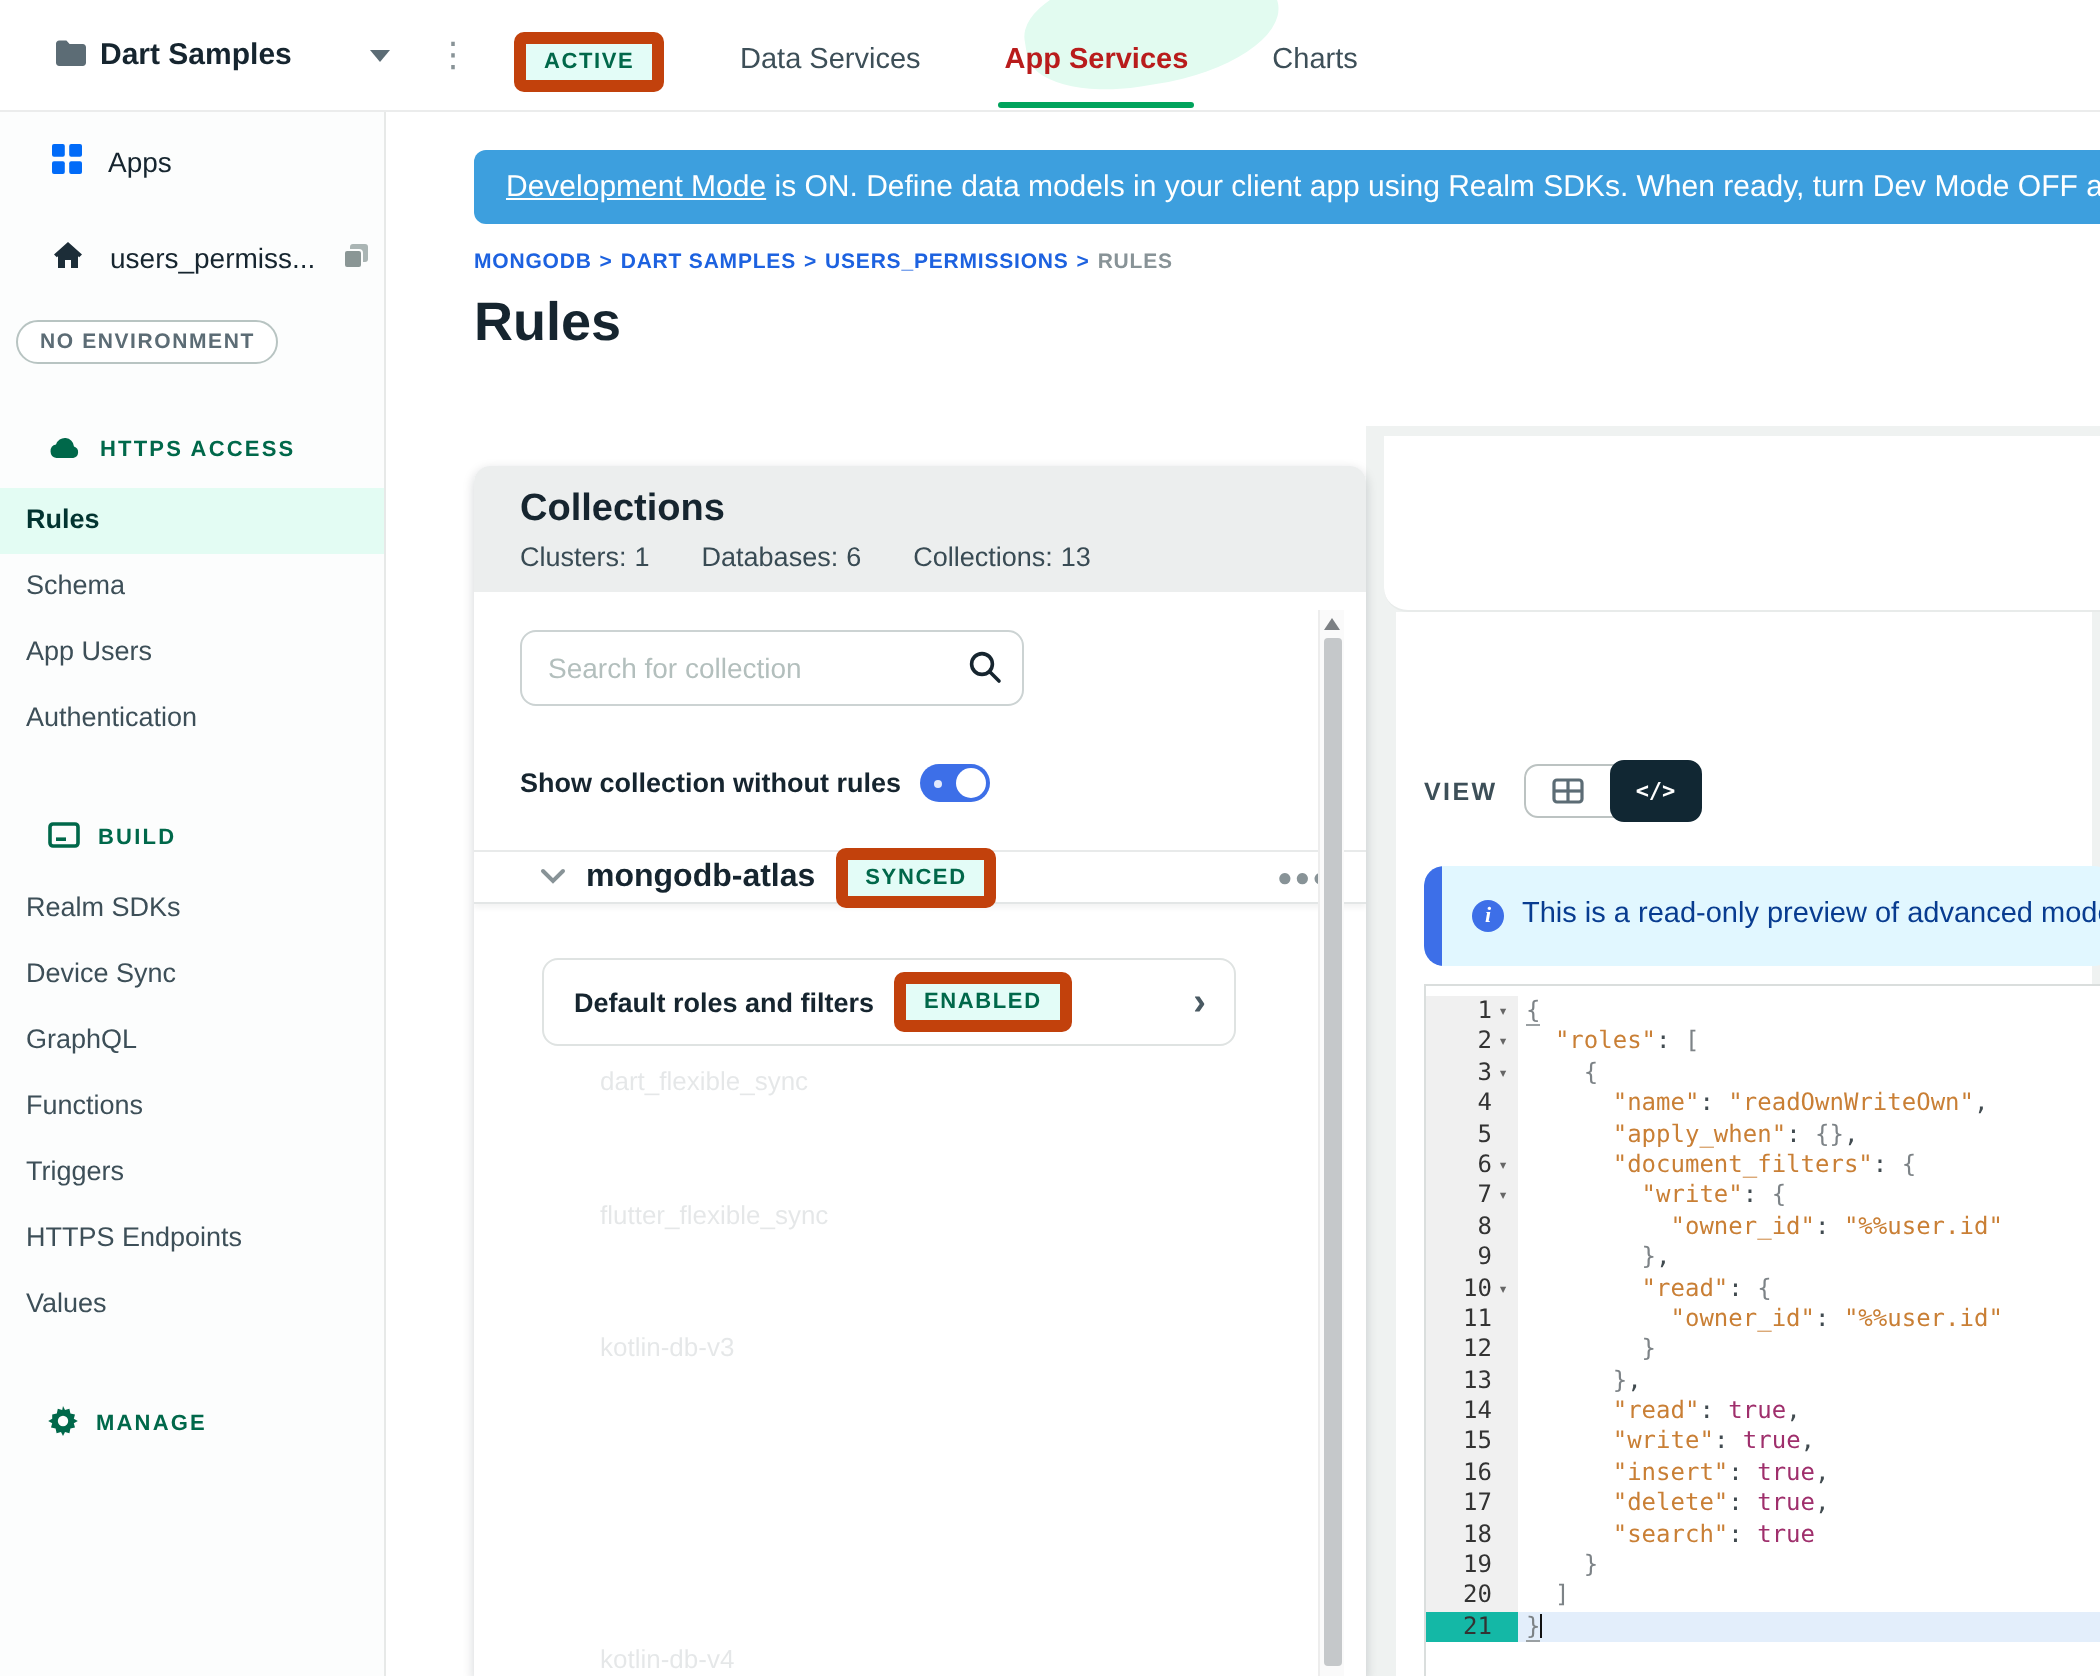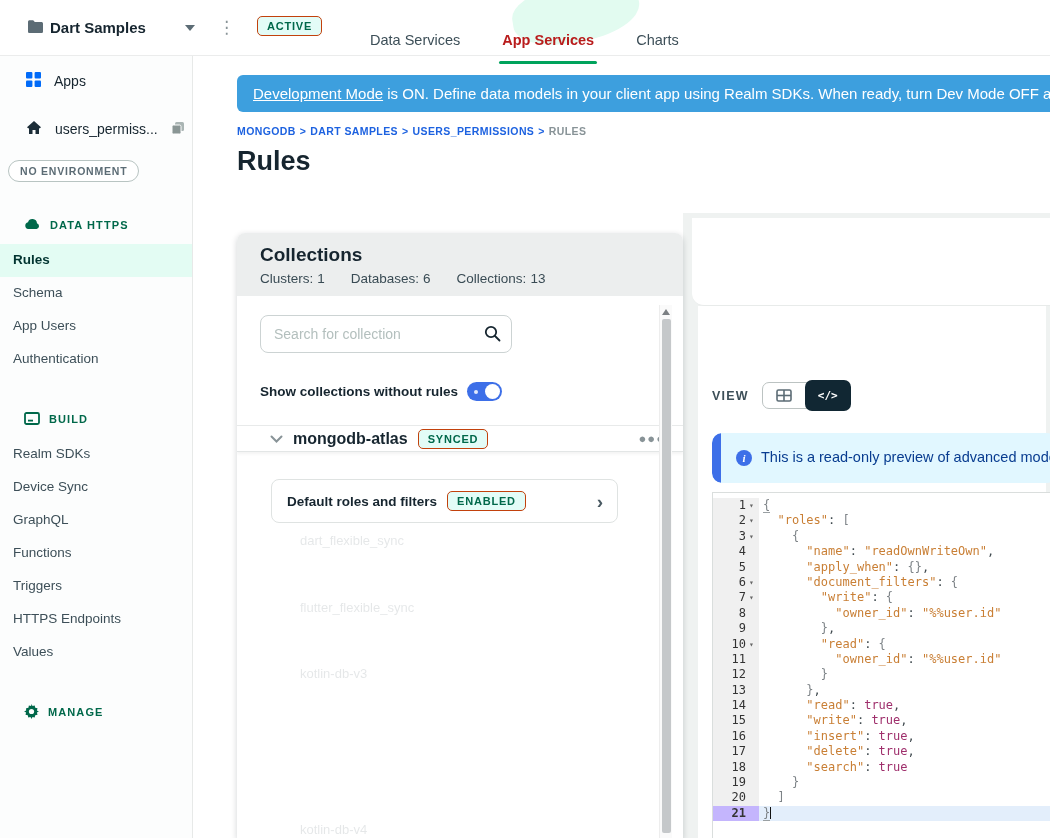--- a/index.html
+++ b/index.html
@@ -11,23 +11,23 @@
   .topnav { position:absolute; left:0; top:0; width:1050px; height:56px; background:#fff;
             border-bottom:1px solid #ebecec; z-index:20; }
   .nav-blob { position:absolute; left:512px; top:-16px; width:128px; height:58px; background:#e2fbf0;
               border-radius:48% 52% 55% 45%; transform:rotate(-9deg); z-index:0; }
   .folder-ic { position:absolute; left:27px; top:19px; }
   .proj-name { position:absolute; left:50px; top:19px; font-size:15px; font-weight:bold; color:#16252f; }
   .proj-caret { position:absolute; left:185px; top:25px; width:0; height:0;
                 border-left:5px solid transparent; border-right:5px solid transparent; border-top:6px solid #5c6c75; }
   .kebab-v { position:absolute; left:218px; top:16px; font-size:17px; color:#889397; line-height:1.4; letter-spacing:0; }
   .badge-pill { display:inline-block; padding:3px 9px; border-radius:5px; background:#e3fcf7;
-                border:1px solid #c2410c; color:#00684a; font-size:11px; font-weight:bold; letter-spacing:.8px; }
+                border:6px solid #c2410c; color:#00684a; font-size:11px; font-weight:bold; letter-spacing:.8px; }
   .nav-active { position:absolute; left:257px; top:16px; }
-  .nav-tabs { position:absolute; left:370px; top:32px; display:flex; gap:42px; z-index:2;text-align:right; }
+  .nav-tabs { position:absolute; left:370px; top:22px; display:flex; gap:42px; z-index:2;text-align:right; }
   .tab { font-size:14.5px; color:#3d4f58; position:relative; cursor:pointer; white-space:nowrap; }
   .tab.active { color:#b91c1c; font-weight:bold; }
   .tab.active::after { content:""; position:absolute; left:-3px; right:-3px; bottom:-16px; height:3px;
                        background:#00a35c; border-radius:2px; }
 
   
   .sidebar { position:absolute; left:0; top:56px; width:193px; height:782px; background:#fcfdfd;
              border-right:1px solid #e7e9e8; z-index:10; }
   .side-row { display:flex; align-items:center; gap:13px; padding:0 0 0 26px; height:26px; font-size:14px; color:#16252f; }
   .row-apps { margin-top:12px; }
@@ -110,21 +110,21 @@
   
   .editor { position:absolute; left:14px; top:186px; width:345px; height:346px; background:#fff;
             border-top:1px solid #dadedd; border-left:1px solid #dadedd; overflow:hidden;
             font-family:"DejaVu Sans Mono",monospace; font-size:12px; padding-top:5px; cursor:text; }
   .cl { display:flex; height:15.4px; line-height:15.4px; }
   .ln { width:46px; flex:0 0 46px; background:#f0f0f0; color:#333; display:flex; justify-content:flex-end;
         align-items:center; padding-right:3px; gap:1px; }
   .ln .num { text-align:right; }
   .ln .caret { width:9px; font-size:8px; color:#666; text-align:center; }
   .code-text { white-space:pre; flex:1; padding-left:4px; color:#414b50; }
-  .cl.active .ln { background:#c4b5fd;font-weight:bold; }
+  .cl.active .ln { background:#14b8a6; }
   .cl.active .code-text { background:#e3eefb; }
   .tok-s { color:#c97f35; } .tok-b { color:#9f2f6c; } .tok-d { color:#414b50; }
   .tok-p { color:#7d8387; } .tok-pb { color:#7d8387; border-bottom:1px solid #9aa0a3; }
   .cursor { display:inline-block; width:1px; height:12px; background:#111; vertical-align:-2px; }
 </style>
 </head>
 <body>
 
 <div class="page">
 
@@ -171,21 +171,21 @@
             <rect x="1" y="4" width="9" height="9" rx="1.5" fill="#8a9695" stroke="#fcfdfd" stroke-width="1"></rect>
           </svg>
       </span>
     </div>
     <span class="env-pill">NO ENVIRONMENT</span>
     <div>
         <div class="side-section-title">
           <span><svg width="17" height="12" viewBox="0 0 17 12">
               <path d="M4.2 11A3.4 3.4 0 0 1 4 4.3 4.6 4.6 0 0 1 13 5.2 3 3 0 0 1 12.6 11H4.2z" fill="#00684a"></path>
             </svg></span>
-          <span>DATA HTTPS</span>
+          <span>HTTPS ACCESS</span>
         </div>
         <div class="side-items">
           <div class="side-item active">Rules</div>
           <div class="side-item">Schema</div>
           <div class="side-item">App Users</div>
           <div class="side-item">Authentication</div>
         </div>
         <div class="side-section-title">
           <span><svg width="16" height="13" viewBox="0 0 16 13">
               <rect x="1" y="1" width="14" height="11" rx="1.5" fill="none" stroke="#00684a" stroke-width="1.8"></rect>
@@ -231,21 +231,21 @@
       <input class="search-input" type="text" placeholder="Search for collection" style="">
       <span class="search-ic">
         <svg width="17" height="17" viewBox="0 0 17 17">
             <circle cx="7" cy="7" r="5.2" fill="none" stroke="#16252f" stroke-width="1.8"></circle>
             <line x1="11" y1="11" x2="15.5" y2="15.5" stroke="#16252f" stroke-width="1.8" stroke-linecap="round"></line>
           </svg>
       </span>
     </div>
 
     <div class="toggle-row">
-      <span class="toggle-label">Show collections without rules</span>
+      <span class="toggle-label">Show collection without rules</span>
       <span class="switch">
         <span class="dot"></span>
         <span class="knob"></span>
       </span>
     </div>
 
     <div class="ds-row">
       <span>
         <svg width="13" height="9" viewBox="0 0 13 9">
             <polyline points="1.5,1.5 6.5,6.5 11.5,1.5" fill="none" stroke="#889397" stroke-width="2" stroke-linecap="round"></polyline>

